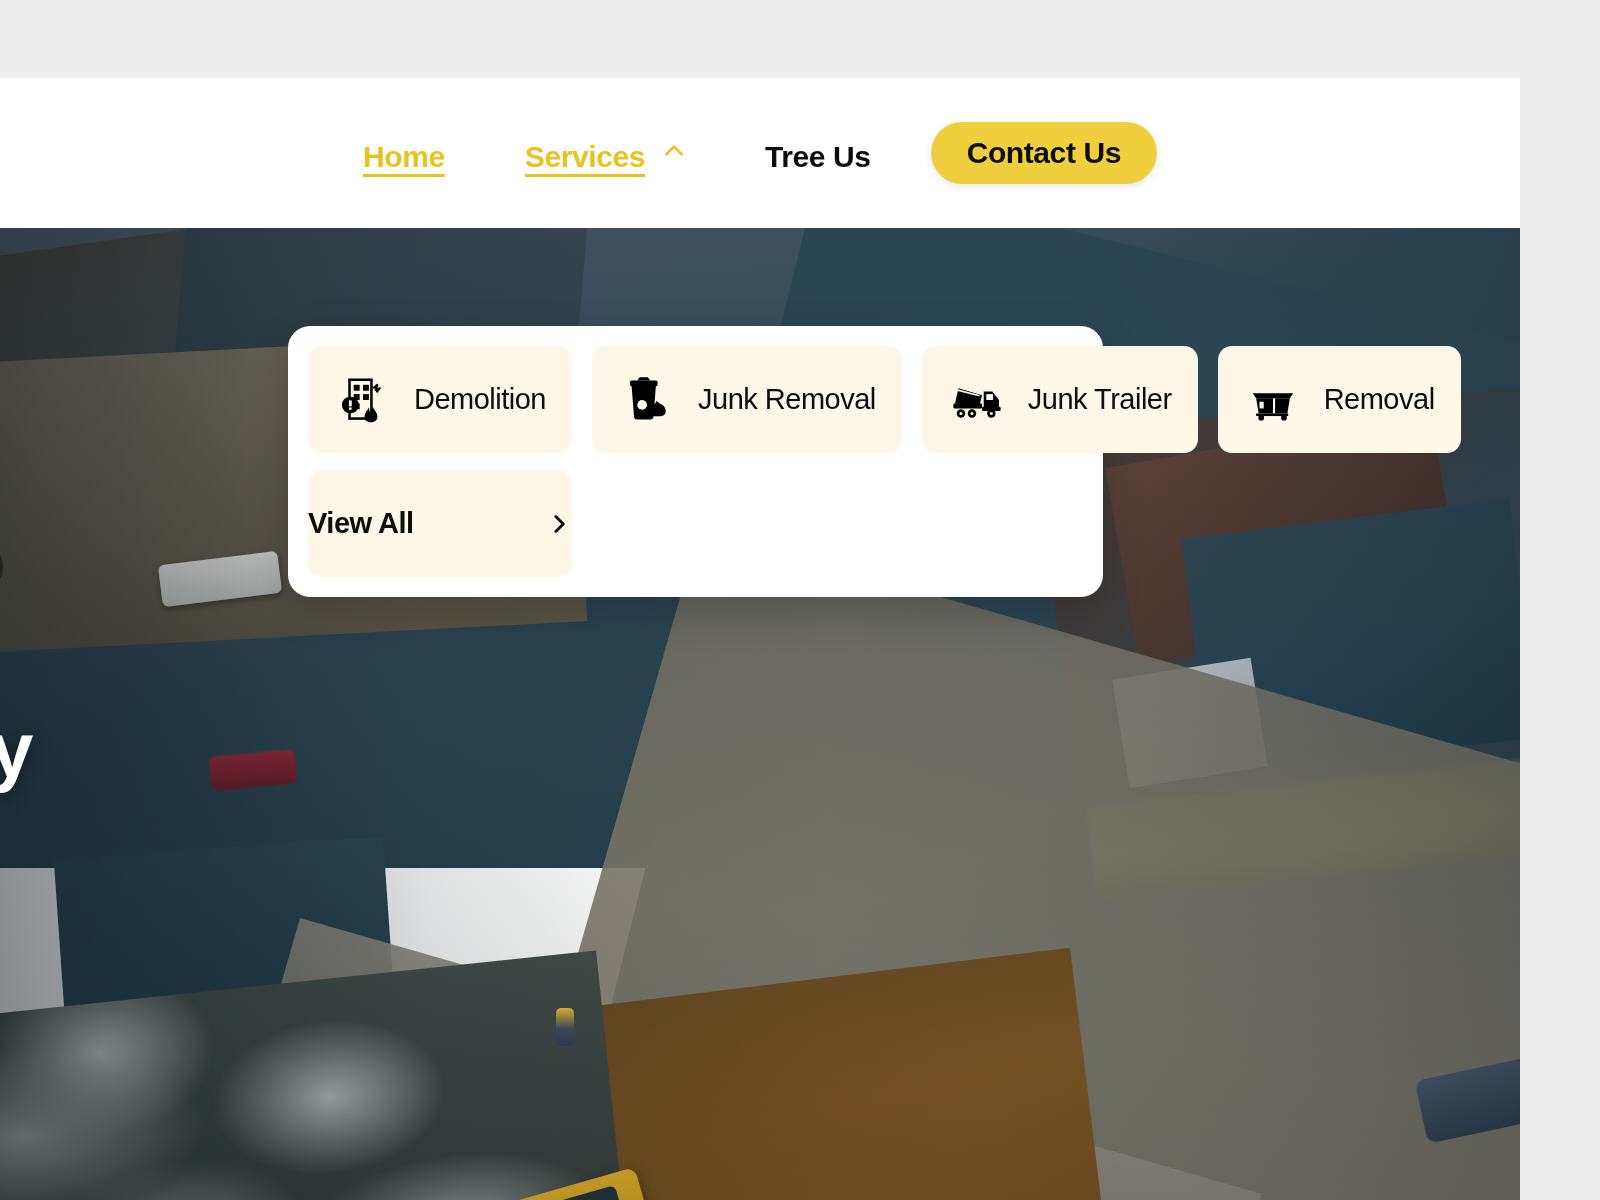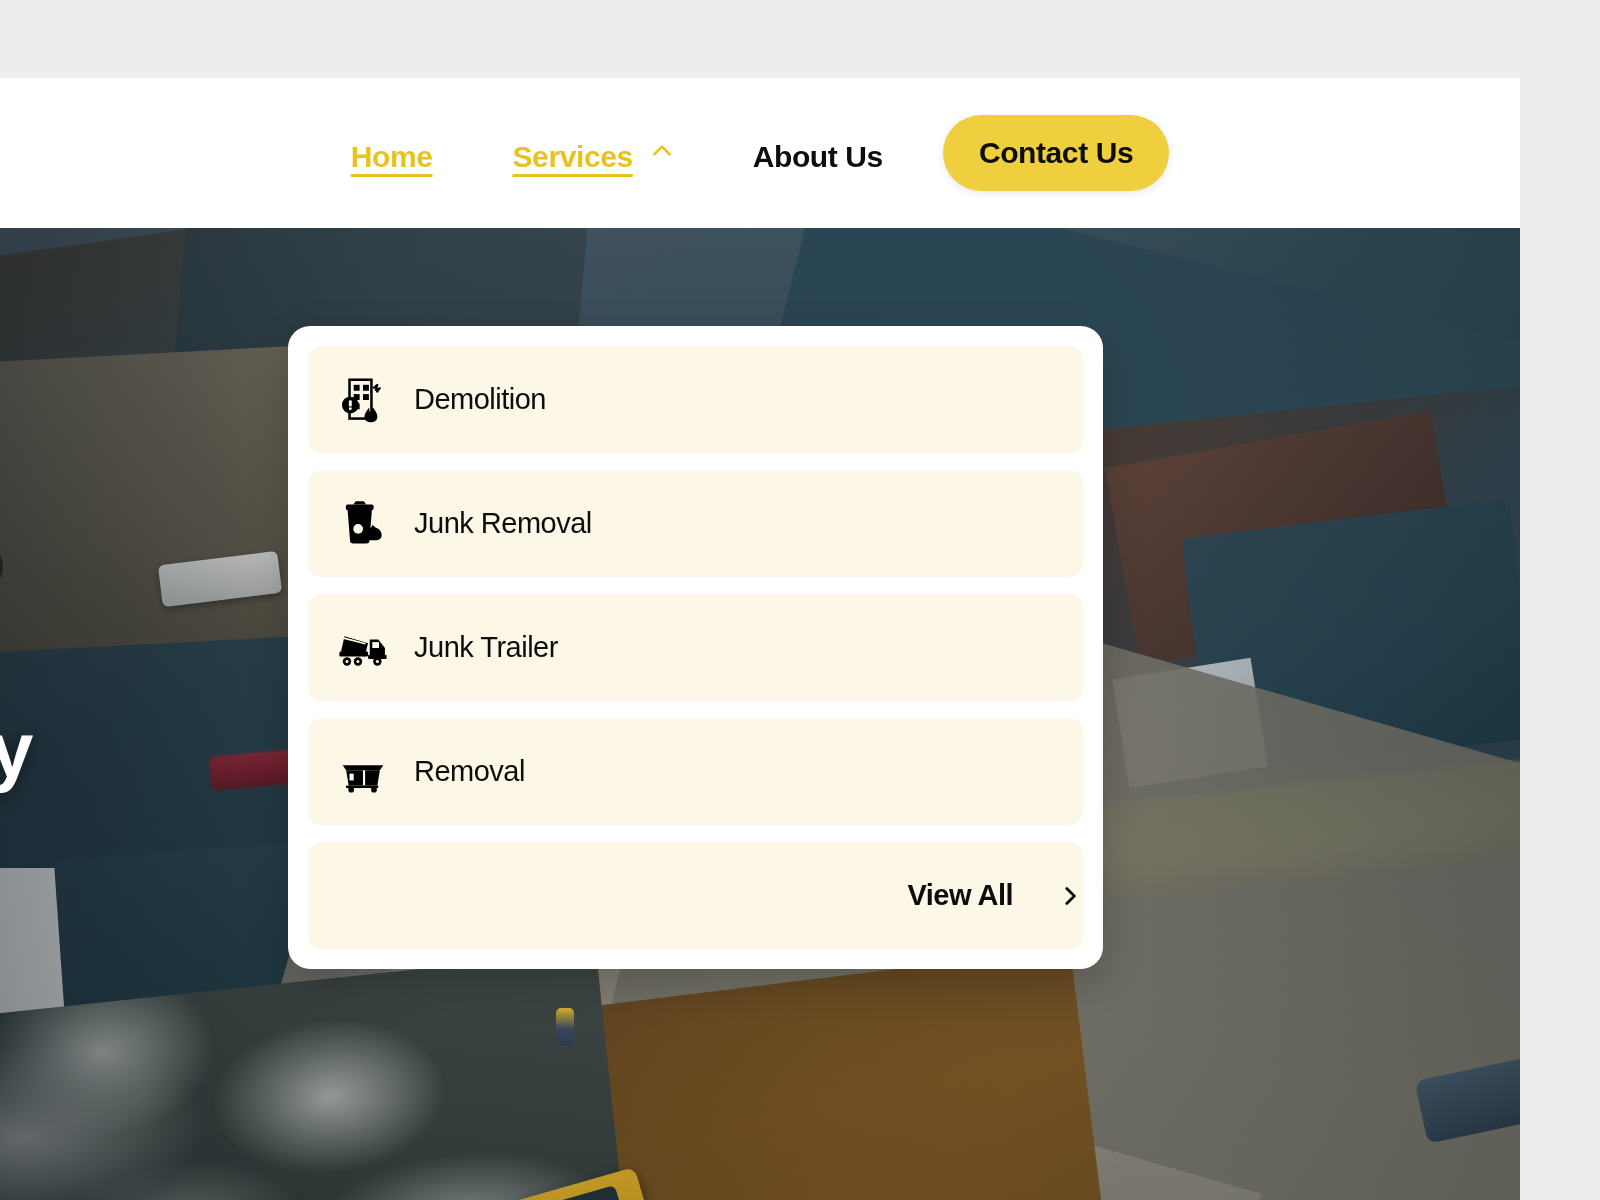--- a/index.html
+++ b/index.html
@@ -44,21 +44,21 @@
   .nav-gap-1{ width:80px; }
   .nav-gap-2{ width:78px; }
   .nav-gap-3{ width:60px; }
   .chev{
     display:inline-block; width:26px; height:26px; margin-left:16px;
     position:relative; top:-2px;
   }
   .chev svg{ display:block; }
   .contact-btn{
     background:#f0cf3e; border:none; border-radius:40px;
-    padding:0 36px; height:76px; display:flex; align-items:center;
+    padding:0 36px; height:62px; display:flex; align-items:center;
     font-size:30px; font-weight:700; letter-spacing:-0.4px;
     color:#0d0d0d; cursor:pointer; white-space:nowrap;
     font-family:"Liberation Sans", sans-serif;
     box-shadow:0 2px 8px rgba(0,0,0,0.10);
   }
 
   
   .hero{
     position:absolute; left:0; top:150px; width:1520px; height:972px;
     overflow:hidden;
@@ -228,29 +228,29 @@
   }
   .hero-title span{ display:block; }
 
   
   .dropdown{
     position:absolute; left:288px; top:248px; width:815px;
     background:#ffffff; border-radius:22px; padding:20px;
     z-index:40; box-shadow:0 14px 40px rgba(0,0,0,.20);
   }
   .dd-grid{
-    display:grid; grid-template-columns:1fr;
+    display:grid; grid-template-columns:1fr 1fr 1fr 1fr;
     column-gap:20px; row-gap:17px;
   }
   .dd-item{
     background:#fcf7e6; border-radius:14px; height:107px;
     display:flex; align-items:center; padding:0 26px; gap:22px;
     cursor:pointer;
   }
-  .dd-item.viewall{ justify-content:flex-end; gap:44px; padding:0; }
+  .dd-item.viewall{ justify-content:space-between; gap:44px; padding:0; }
   .dd-ico{
     width:58px; height:58px; flex:0 0 58px;
     display:flex; align-items:center; justify-content:center; color:#000;
   }
   .dd-ico svg{ display:block; }
   .dd-label{
     font-size:29px; font-weight:500; letter-spacing:-0.5px; color:#0d0d0d;
     white-space:nowrap;
   }
   .dd-label.bold{ font-weight:700; }
@@ -313,21 +313,21 @@
         <a class="nav-link active">Services</a>
         <span class="chev">
           <svg viewBox="0 0 24 24" width="26" height="26" fill="none" stroke="#e8c31f" stroke-width="2.4" stroke-linecap="round" stroke-linejoin="round">
             <polyline points="5,15 12,8 19,15"></polyline>
           </svg>
         </span>
       </div>
       <div class="nav-gap-2"></div>
 
       <div class="nav-item">
-        <a class="nav-link">About Us</a>
+        <a class="nav-link">Tree Us</a>
       </div>
       <div class="nav-gap-3"></div>
 
       <button class="contact-btn">Contact Us</button>
     </nav>
   </header>
 
   <div class="dropdown">
     <div class="dd-grid">
 

